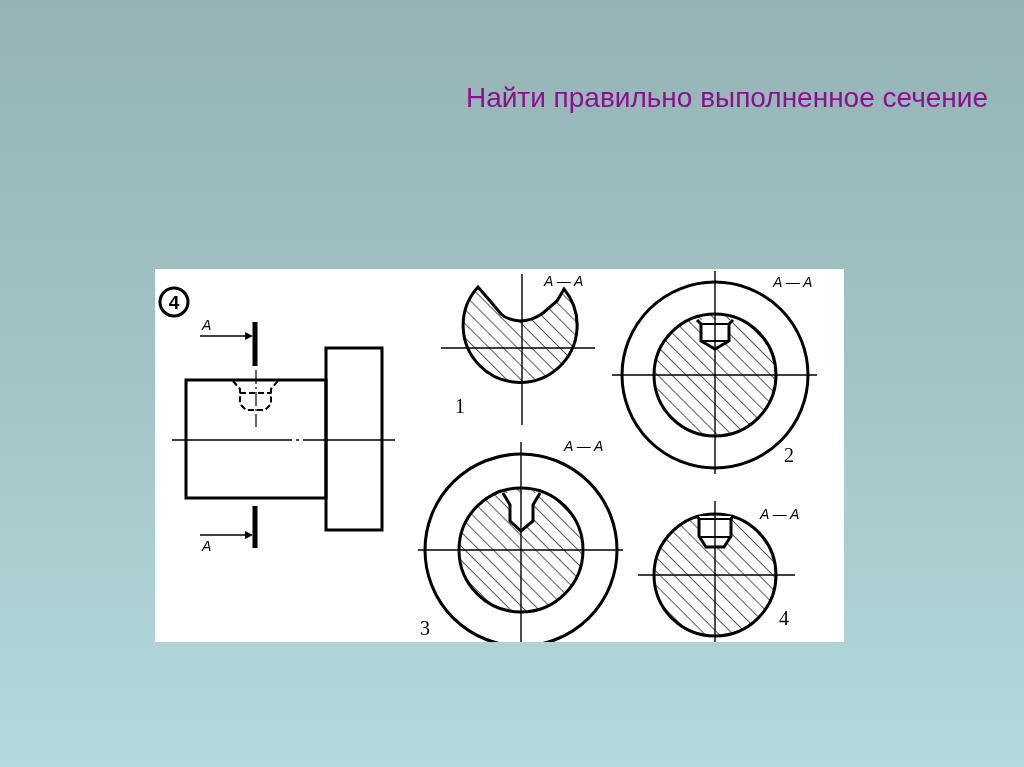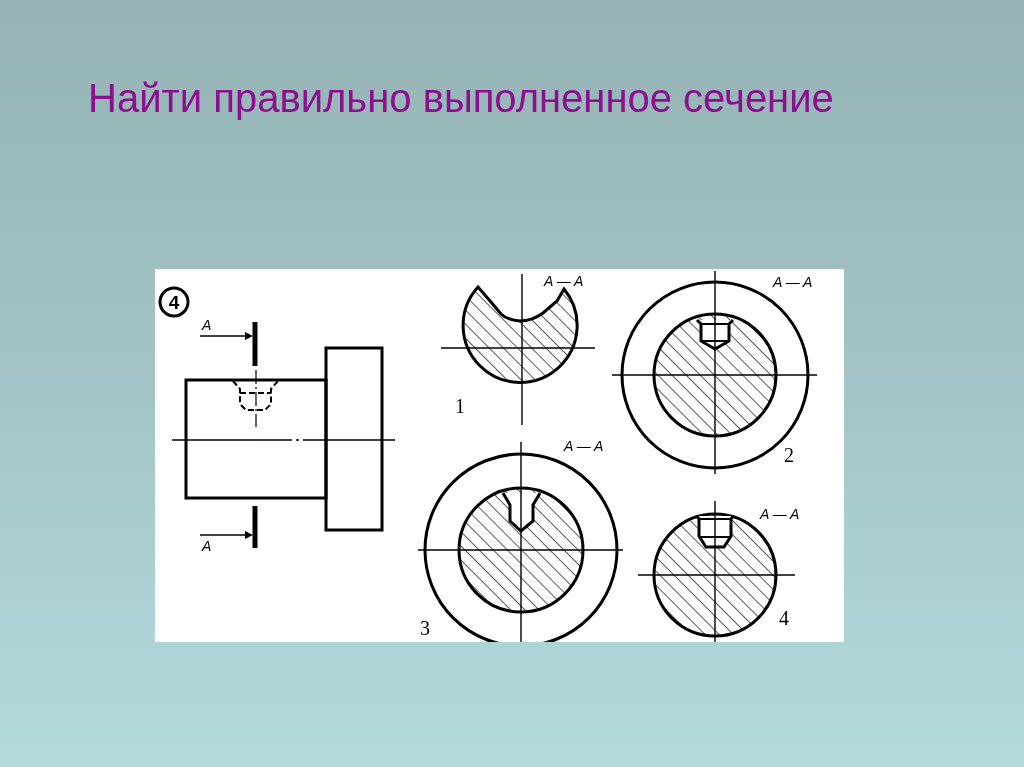--- a/index.html
+++ b/index.html
@@ -3,21 +3,21 @@
 <meta charset="utf-8">
 <style>
   html, body { margin:0; padding:0; }
   body {
     width:1024px; height:767px; overflow:hidden; position:relative;
     background: linear-gradient(to bottom, #95b3b5 0%, #a2c2c4 45%, #b3dadd 100%);
     font-family: "Liberation Sans", sans-serif;
   }
   .title {
     position:absolute; left:88px; top:72px; width:900px;
-    color:#8b0f8e; font-size:40px; line-height:52px; white-space:nowrap;
+    color:#8b0f8e; font-size:28px; line-height:52px; white-space:nowrap;text-align:right;
   }
   .figure {
     position:absolute; left:155px; top:269px; width:689px; height:373px;
     background:#ffffff; overflow:hidden;
   }
   svg text { font-family: "Liberation Sans", sans-serif; }
   .num { font-family: "Liberation Serif", serif; font-size:20px; fill:#000; }
   .lbl { font-style:italic; font-size:14px; fill:#000; }
 </style>
 </head>

